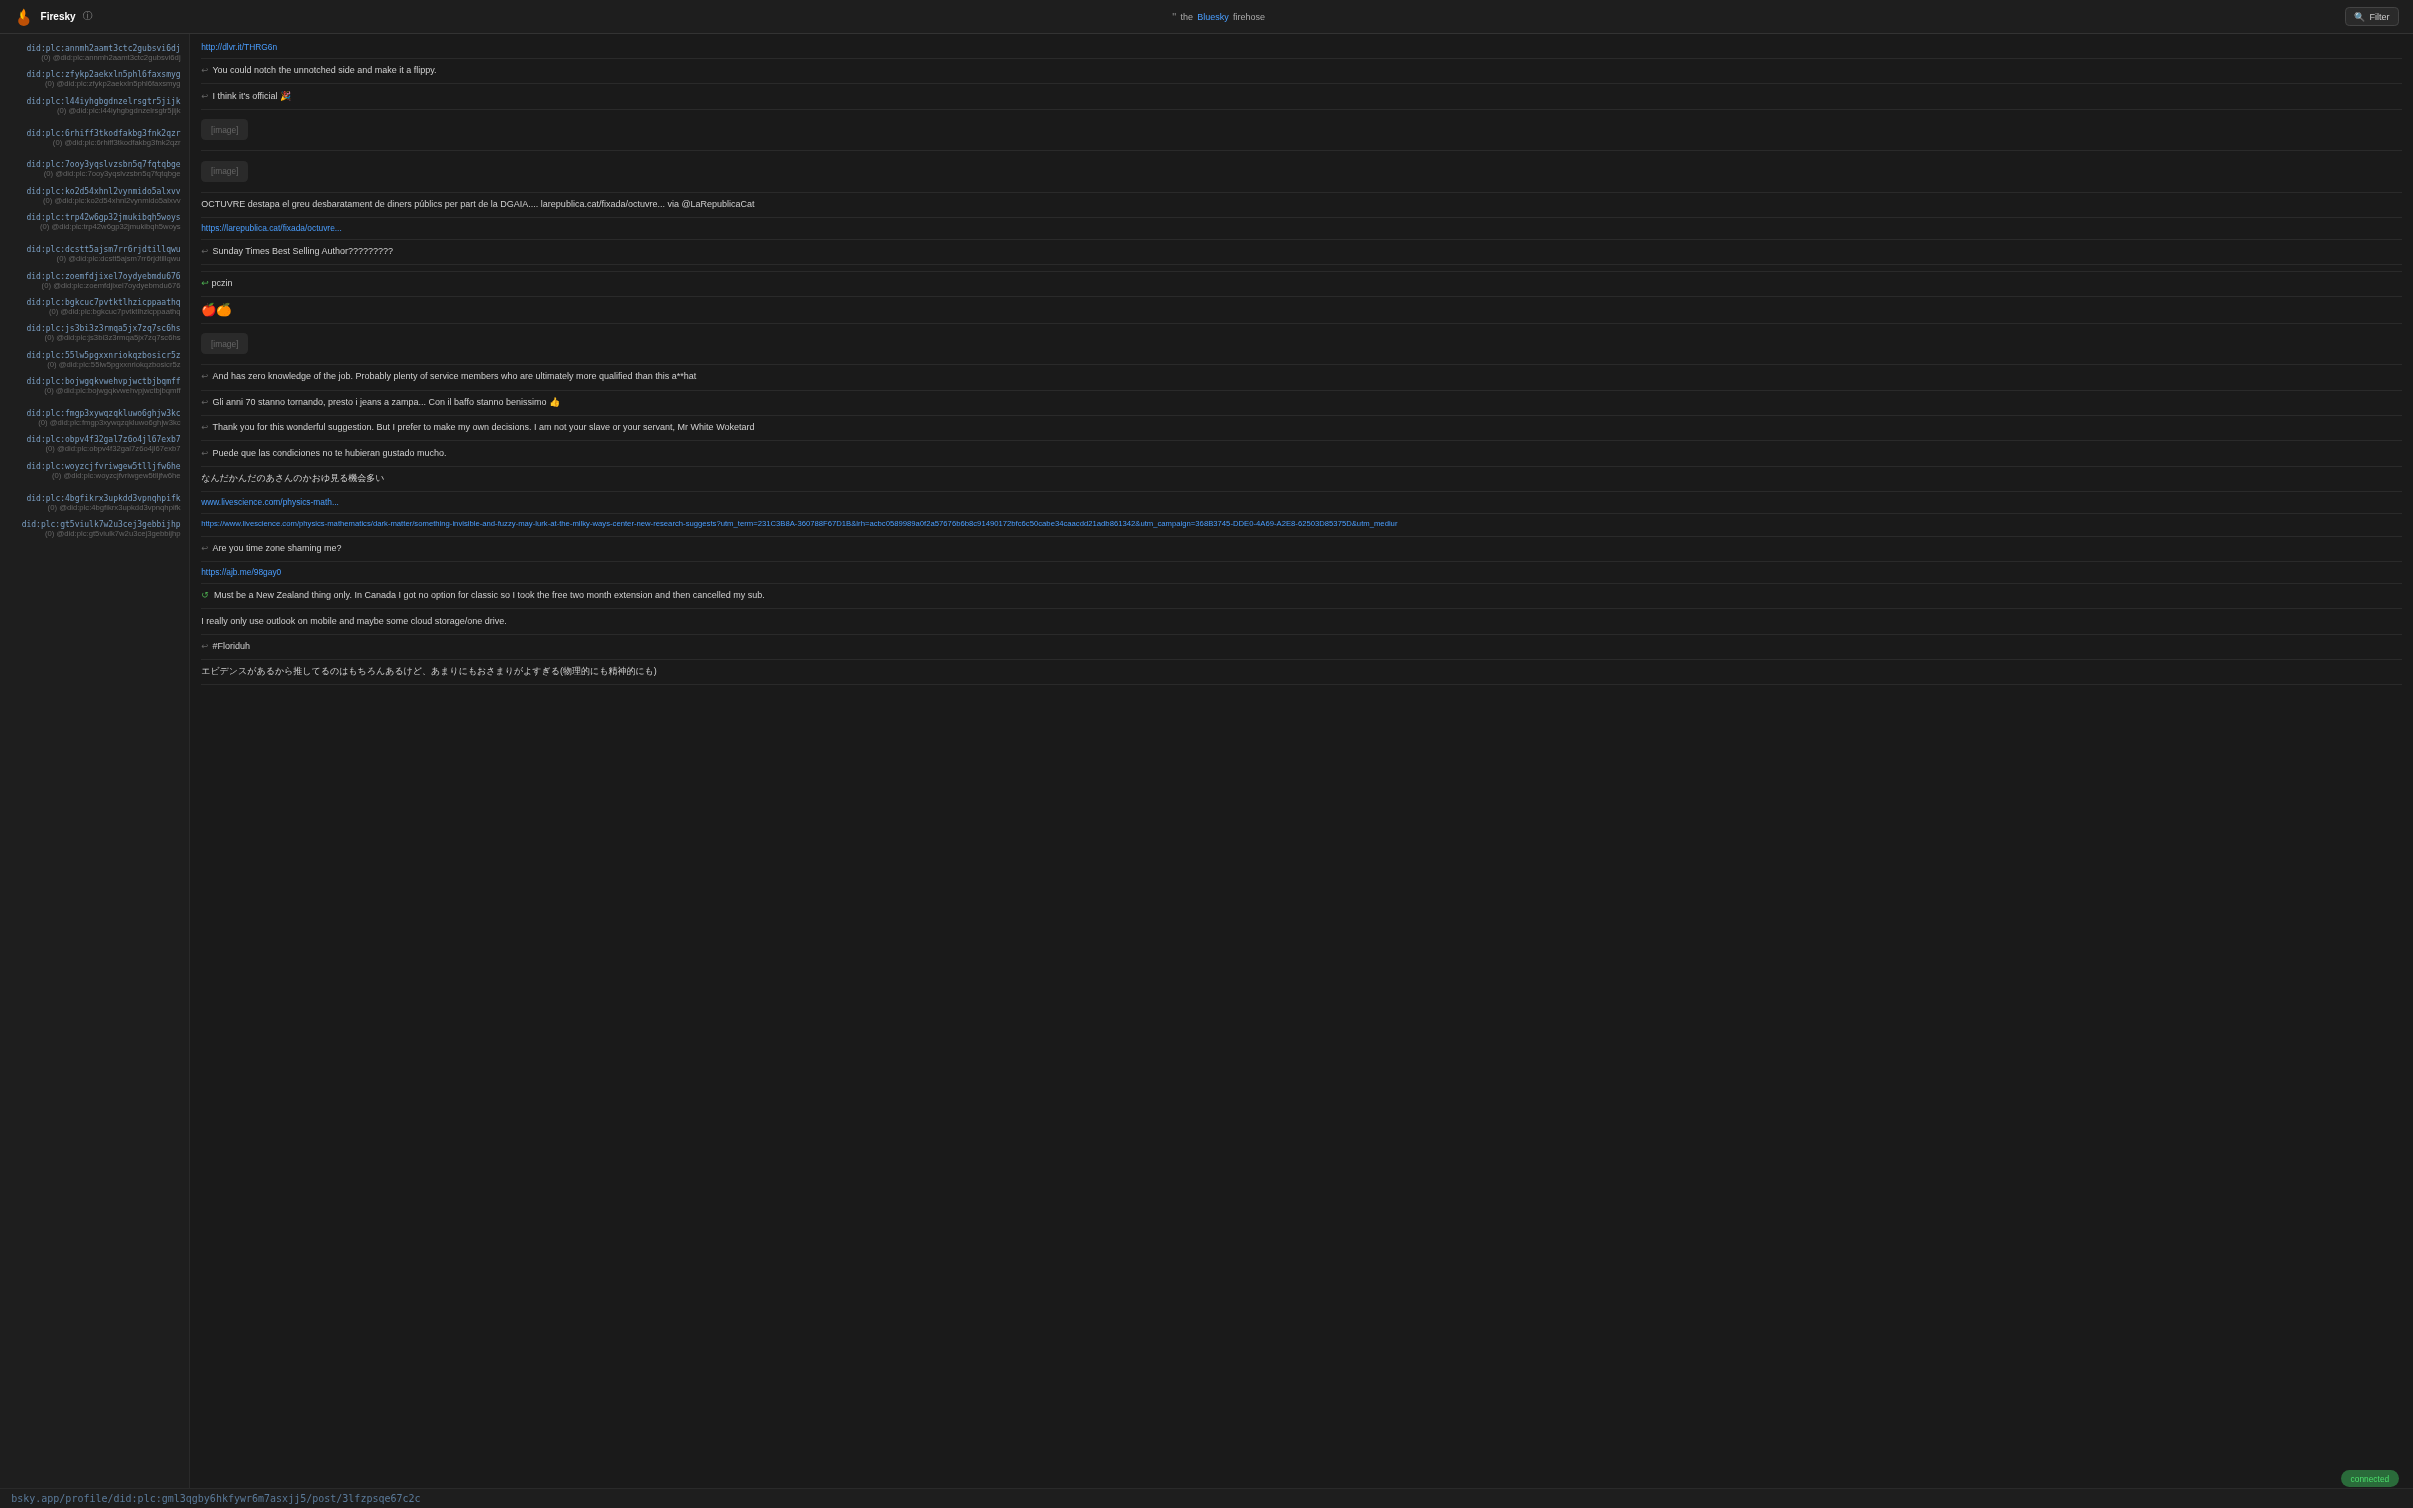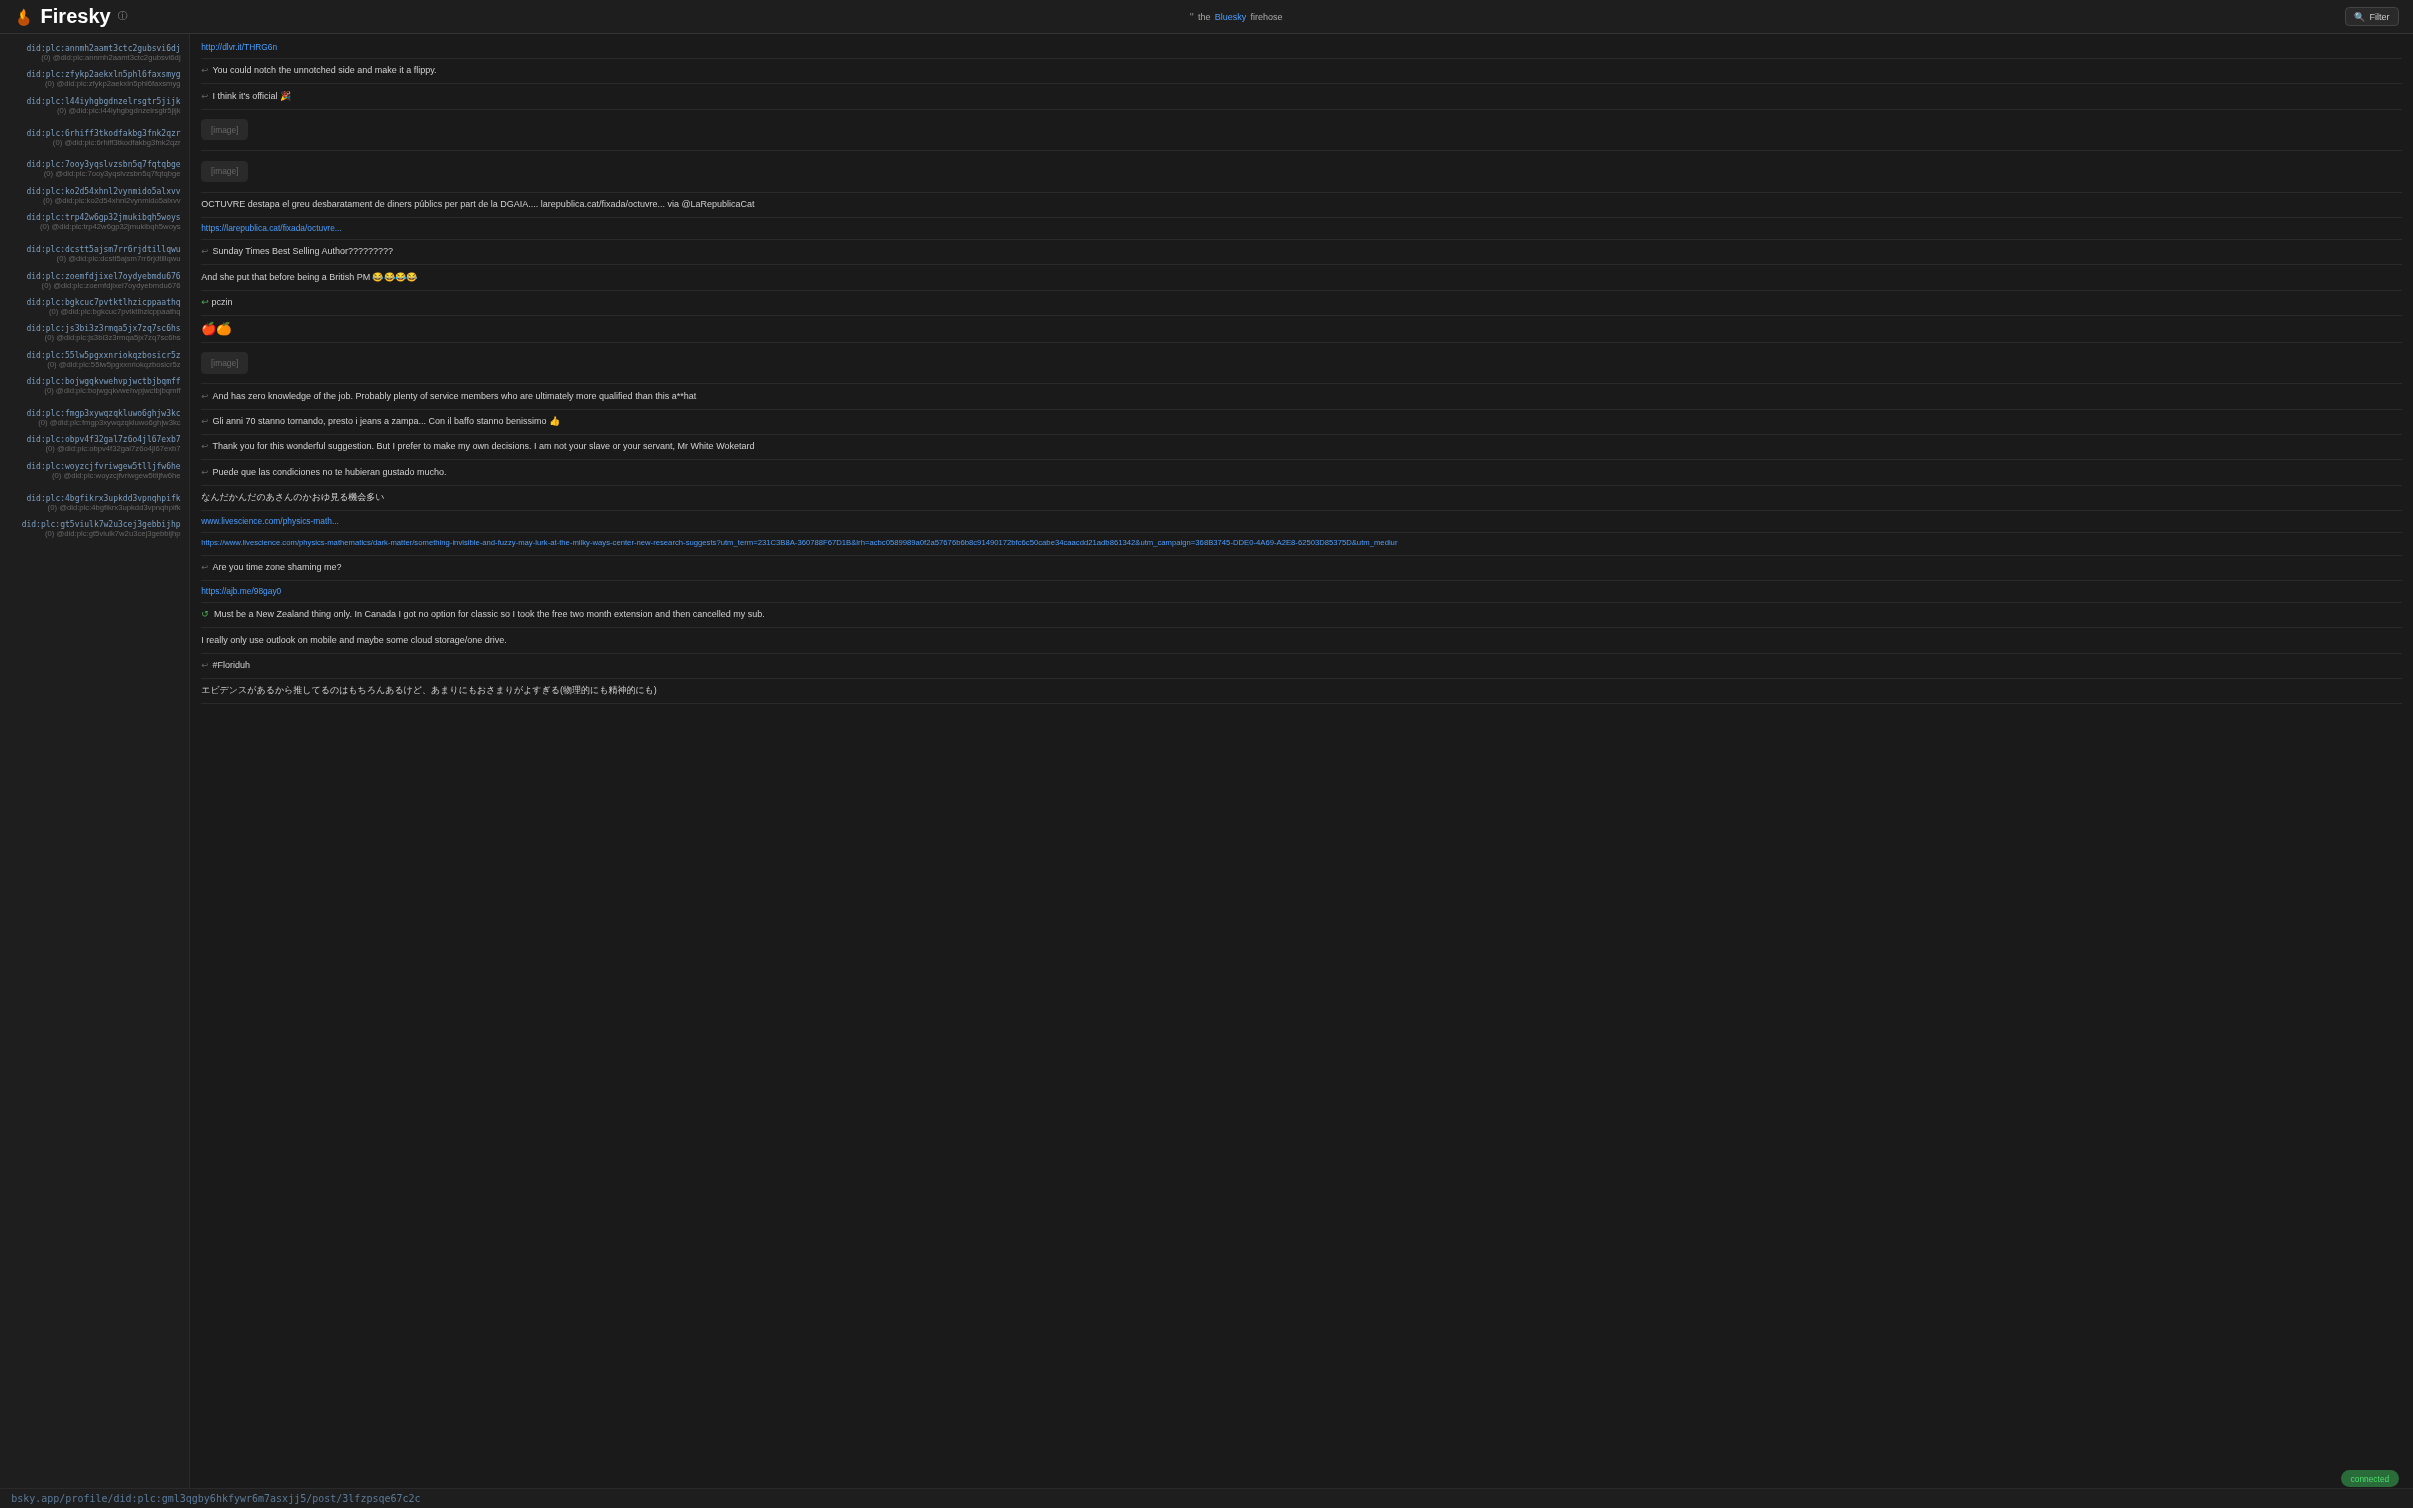--- a/index.html
+++ b/index.html
@@ -32,21 +32,21 @@
       align-items: center;
       gap: 7px;
     }
 
     .logo-icon {
       width: 19.6px;
       height: 19.6px;
     }
 
     .app-title {
-      font-size: 20px;
+      font-size: 10px;
       font-weight: 600;
       color: #fff;
     }
 
     .info-icon {
       color: #888;
       font-size: 9.8px;
       cursor: pointer;
     }
 
@@ -361,21 +361,20 @@
       </div>
       <div class="post">
         <div class="post-url">https://larepublica.cat/fixada/octuvre...</div>
         <div class="post-divider"></div>
       </div>
       <div class="post">
         <div class="post-text"><span class="reply-indicator">↩</span>Sunday Times Best Selling Author?????????</div>
         <div class="post-divider"></div>
       </div>
       <div class="post">
-        <div class="post-text">And she put that before being a British PM 😂😂😂😂</div>
         <div class="post-divider"></div>
       </div>
       <div class="post">
         <div class="post-text"><span class="repost-icon">↩</span>pczin</div>
         <div class="post-divider"></div>
       </div>
       <div class="post">
         <div class="post-emoji-line">🍎🍊</div>
         <div class="post-divider"></div>
       </div>

